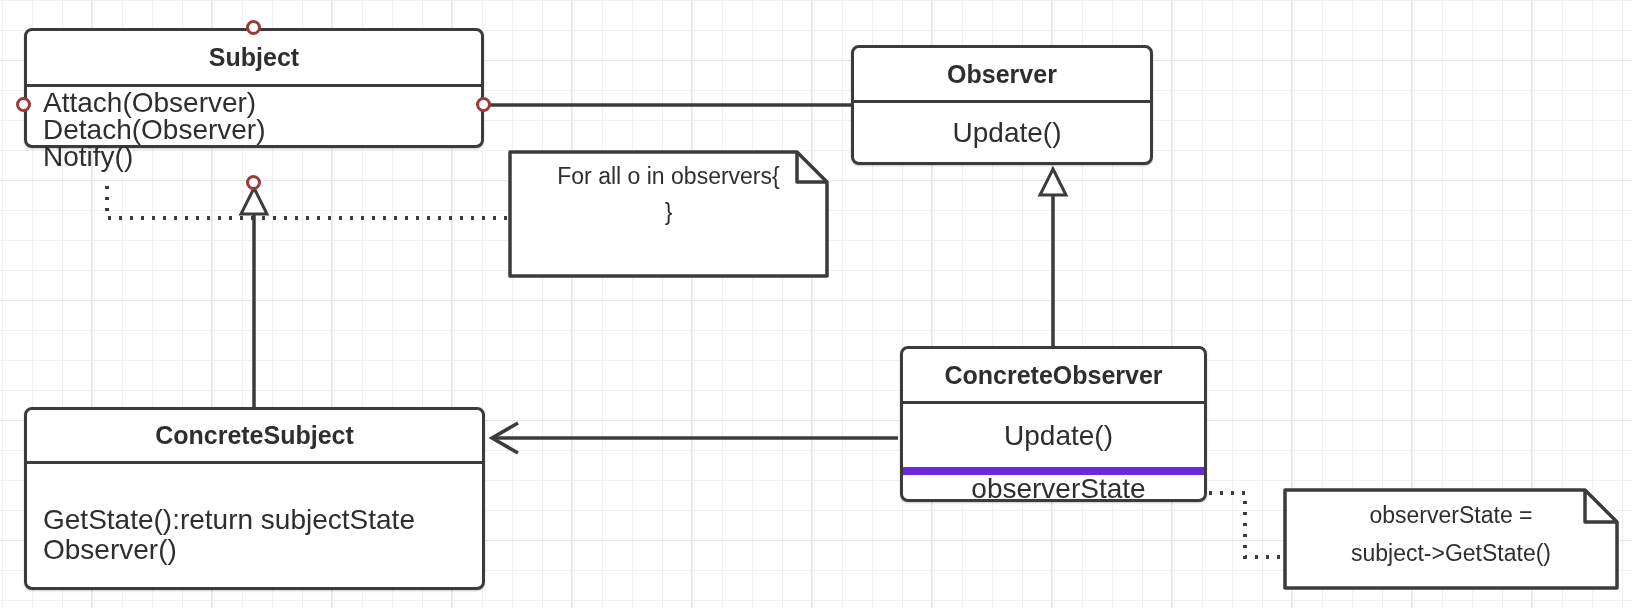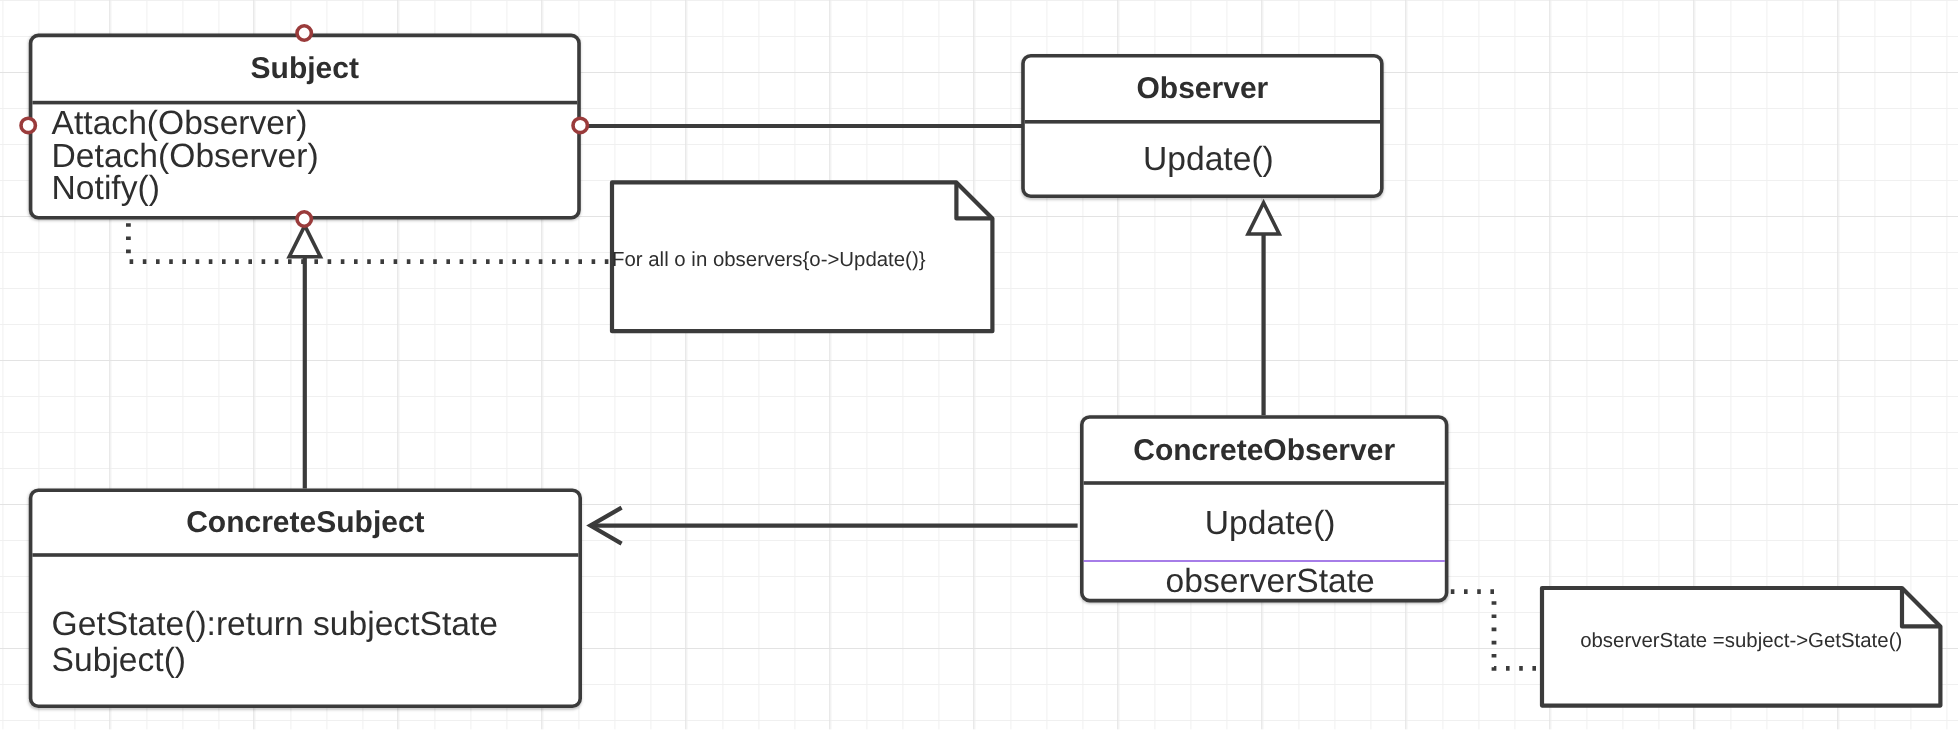--- a/index.html
+++ b/index.html
@@ -38,45 +38,45 @@
     font-weight:bold; font-size:25px;
     display:flex; align-items:center; justify-content:center;
     border-bottom:3px solid #3b3b3b;
     flex:none;
   }
   .uml-section {
     font-size:28px; line-height:27px;
     padding:2px 6px 0 16px;
     flex:none;
   }
-  .uml-section + .uml-section { border-top:1px solid #6d28d9; }
+  .uml-section + .uml-section { border-top:8px solid #6d28d9; }
   .uml-section.vcenter { display:flex; flex-direction:column; justify-content:center; padding-top:0;text-align:center; }
 
-  #box-subject          { left:24px;  top:28px;  width:460px; height:155px; }
+  #box-subject          { left:24px;  top:28px;  width:460px; height:120px; }
   #box-subject .uml-title { height:56px; }
 
   #box-observer         { left:851px; top:45px;  width:302px; height:120px; }
   #box-observer .uml-title { height:55px; }
   #box-observer .uml-section { flex:1; }
 
   #box-concrete-subject { left:24px;  top:407px; width:461px; height:183px;gap:40px; }
   #box-concrete-subject .uml-title { height:54px; }
   #box-concrete-subject .sec-methods { height:64px; line-height:30px; padding-top:1px; }
   #box-concrete-subject .sec-attrs { flex:1; }
 
   #box-concrete-observer{ left:900px; top:346px; width:307px; height:156px; }
   #box-concrete-observer .uml-title { height:55px; }
   #box-concrete-observer .sec-methods { height:63px; }
   #box-concrete-observer .sec-attrs { flex:1; }
 
   
   .note-text {
     position:absolute; z-index:2;
-    display:flex; flex-direction:row; align-items:center; justify-content:flex-start;
-    text-align:center; font-size:17px;
+    display:flex; flex-direction:column; align-items:center; justify-content:flex-start;
+    text-align:center; font-size:23px;
   }
   #note1-text { left:510px; top:152px; width:317px; height:124px; line-height:36px; padding-top:6px; }
   #note2-text { left:1285px; top:485px; width:332px; height:98px; line-height:38px; justify-content:center; }
 
   
   .handle {
     position:absolute; z-index:3;
     width:15px; height:15px;
     border:3px solid #9a3b3b; border-radius:50%;
     background:#ffffff;
@@ -141,37 +141,36 @@
     <div class="uml-title">Observer</div>
     <div class="uml-section vcenter">
       <div>Update()</div>
     </div>
   </div>
 
   <div class="uml-class" id="box-concrete-subject">
     <div class="uml-title">ConcreteSubject</div>
     <div class="uml-section sec-methods">
       <div>GetState():return subjectState</div>
-      <div>Subject()</div>
+      <div>Observer()</div>
     </div>
   </div>
 
   <div class="uml-class" id="box-concrete-observer">
     <div class="uml-title">ConcreteObserver</div>
     <div class="uml-section sec-methods vcenter">
       <div>Update()</div>
     </div>
     <div class="uml-section sec-attrs vcenter">
       <div>observerState</div>
     </div>
   </div>
 
   <div class="note-text" id="note1-text">
     <div>For all o in observers{</div>
-    <div>o-&gt;Update()</div>
     <div>}</div>
   </div>
 
   <div class="note-text" id="note2-text">
     <div>observerState =</div>
     <div>subject-&gt;GetState()</div>
   </div>
 
   <div class="handle" id="handle-top"></div>
   <div class="handle" id="handle-left"></div>

